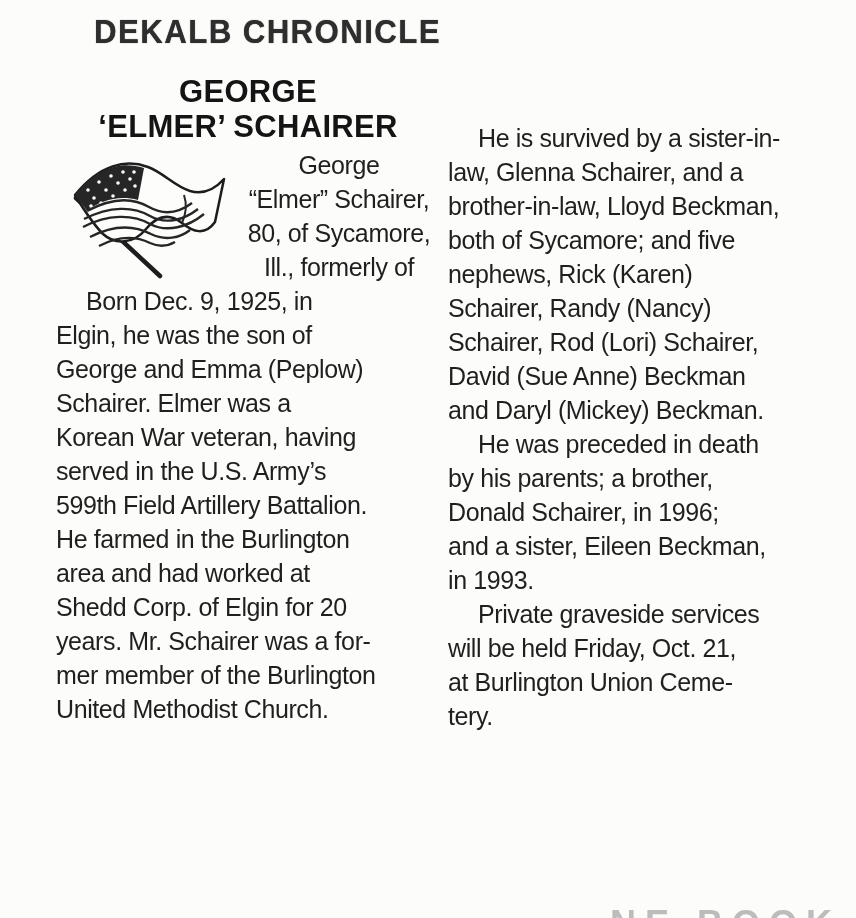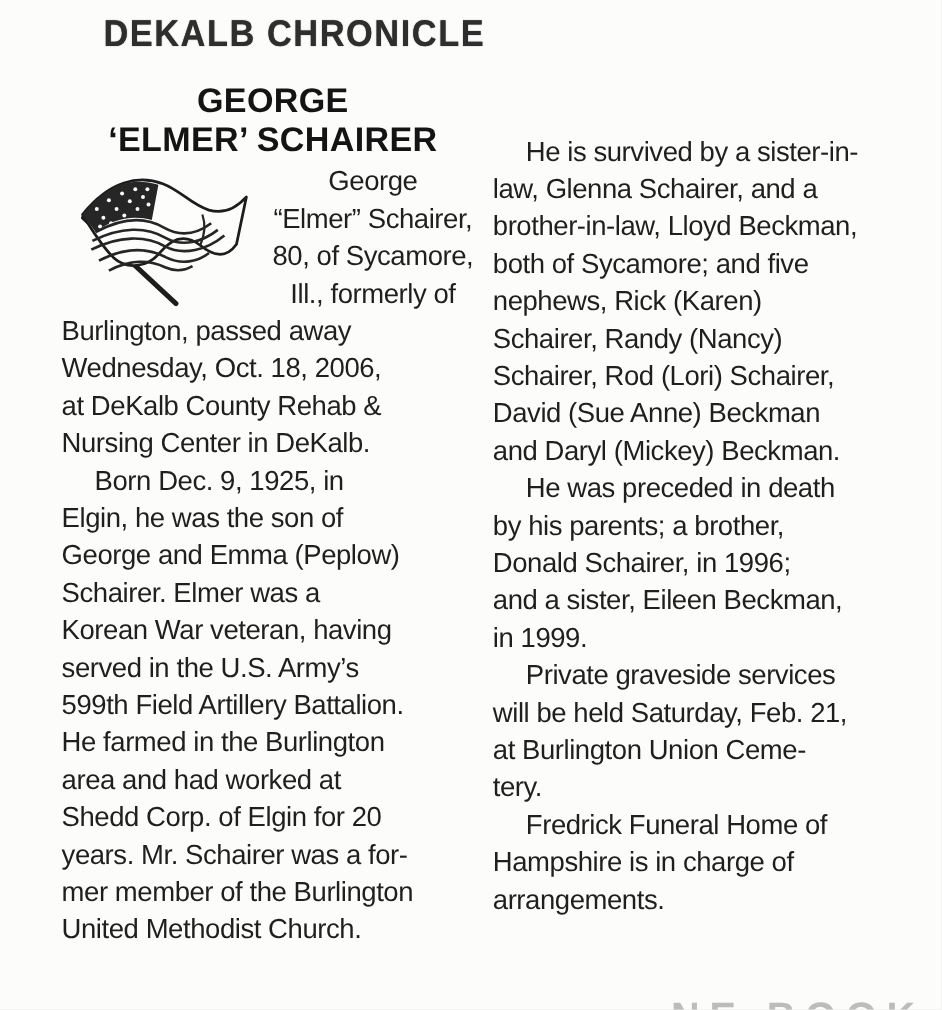--- a/index.html
+++ b/index.html
@@ -118,24 +118,20 @@
 
             <path d="M126,75 C130,66 131,56 128,47" fill="none" stroke="#262626" stroke-width="2"></path>
           </svg>
         </span>
         <div class="beside-flag">George
 “Elmer” Schairer,
 80, of Sycamore,
 Ill., formerly of</div>
       </div>
 
-      <p class="noindent">Burlington, passed away
-Wednesday, Oct. 18, 2006,
-at DeKalb County Rehab &amp;
-Nursing Center in DeKalb.</p>
 
       <p>Born Dec. 9, 1925, in
 Elgin, he was the son of
 George and Emma (Peplow)
 Schairer. Elmer was a
 Korean War veteran, having
 served in the U.S. Army’s
 599th Field Artillery Battalion.
 He farmed in the Burlington
 area and had worked at
@@ -152,28 +148,25 @@
 both of Sycamore; and five
 nephews, Rick (Karen)
 Schairer, Randy (Nancy)
 Schairer, Rod (Lori) Schairer,
 David (Sue Anne) Beckman
 and Daryl (Mickey) Beckman.</p>
       <p>He was preceded in death
 by his parents; a brother,
 Donald Schairer, in 1996;
 and a sister, Eileen Beckman,
-in 1999.</p>
+in 1993.</p>
       <p>Private graveside services
-will be held Saturday, Feb. 21,
+will be held Friday, Oct. 21,
 at Burlington Union Ceme-
 tery.</p>
-      <p>Fredrick Funeral Home of
-Hampshire is in charge of
-arrangements.</p>
     </div>
 
   </div>
 
   <div class="cutoff-text">NE BOOK</div>
 
   <div class="edge-artifact"></div>
 
 </div>
 

